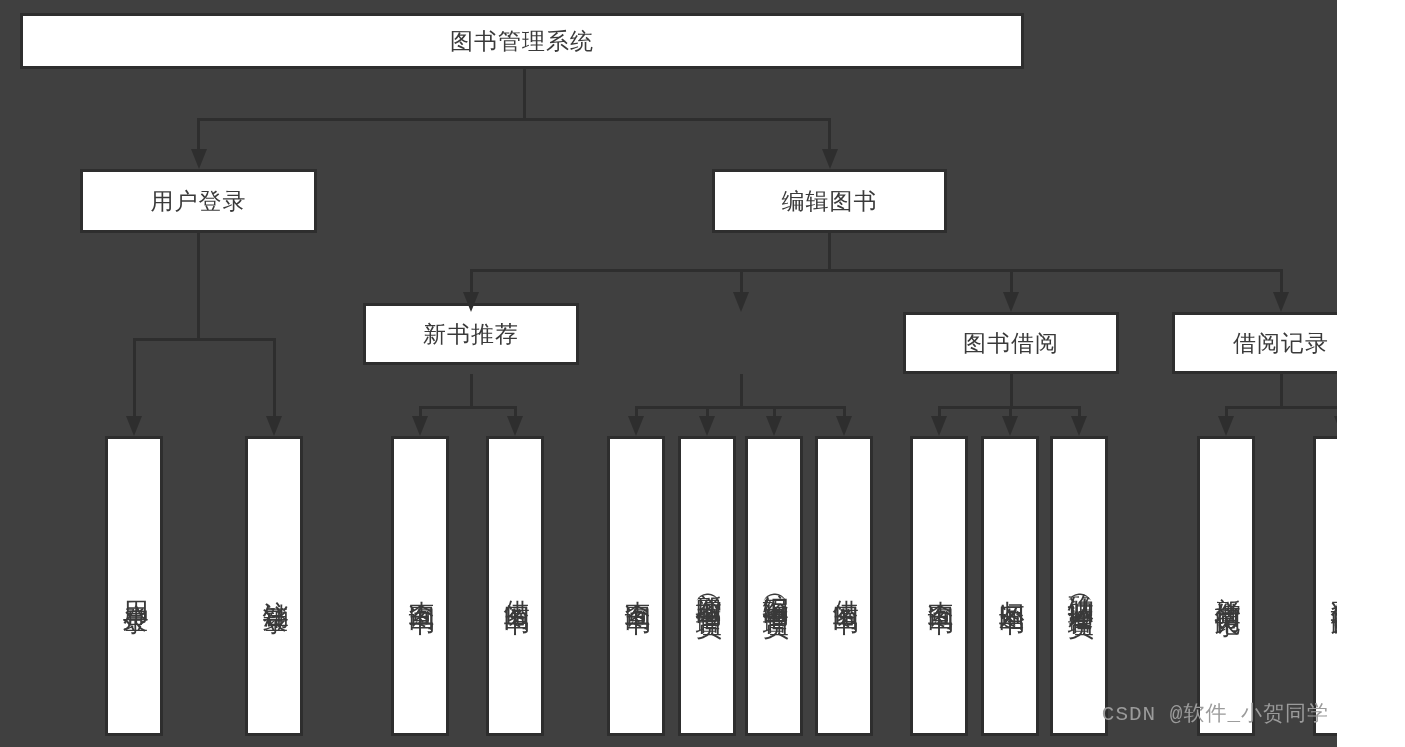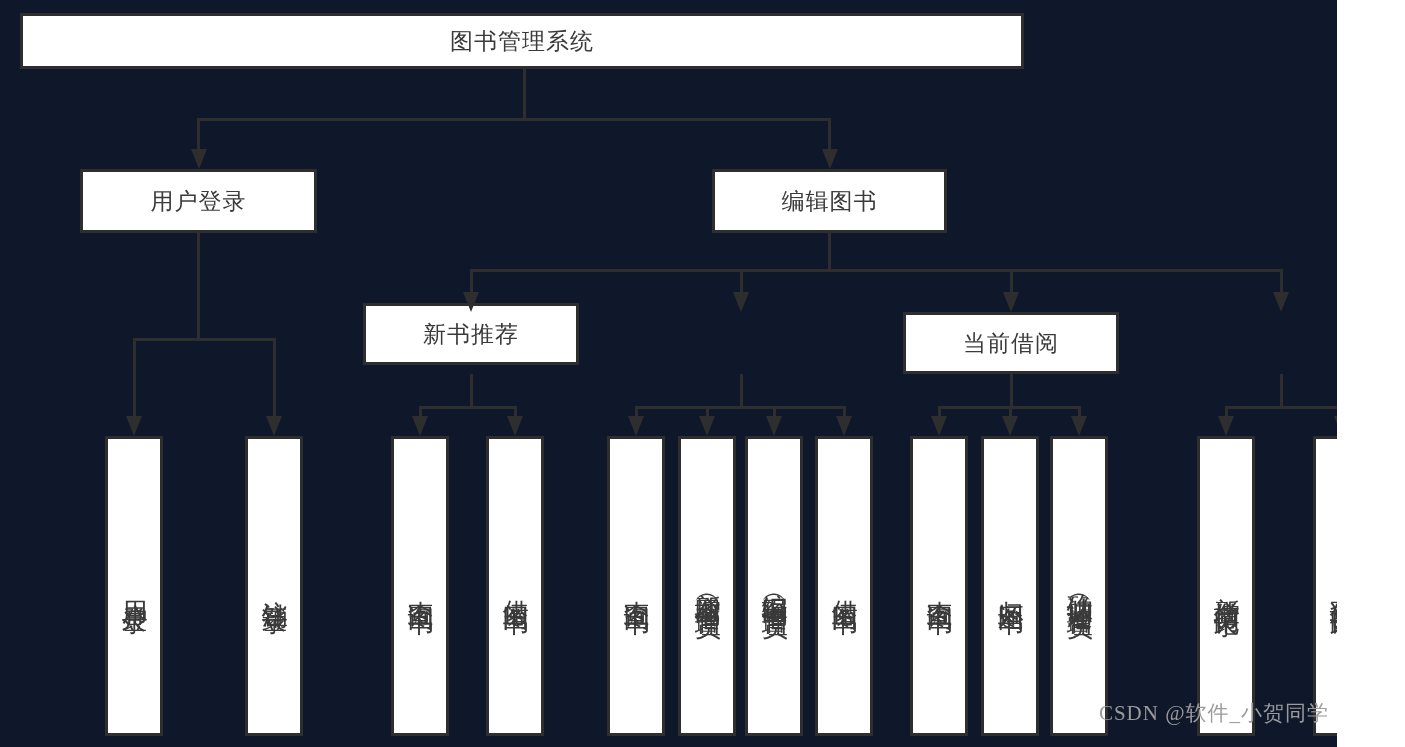--- a/index.html
+++ b/index.html
@@ -1,20 +1,20 @@
 <!DOCTYPE html>
 <html><head>
 <meta charset="utf-8">
 <style>
   html,body{margin:0;padding:0;background:#ffffff;}
   #stage{
     position:relative;
     width:1337px;height:747px;
-    background:#0f172a;
-    font-family:Liberation Serif, serif;
+    background:#404040;
+    font-family:Liberation Mono, monospace;
     overflow:hidden;
   }
   .nodebox{
     position:absolute;
     box-sizing:border-box;
     background:#ffffff;
     border:3px solid #2e2e2e;
     display:flex;align-items:center;justify-content:center;
     color:#3a3a3a;
   }
@@ -62,21 +62,24 @@
     <span class="hlabel">用户登录</span>
   </div>
   <div class="nodebox" style="left:712px;top:169px;width:235px;height:64px;">
     <span class="hlabel">编辑图书</span>
   </div>
 
   <div class="nodebox" style="left:363px;top:303px;width:216px;height:62px;">
     <span class="hlabel">新书推荐</span>
   </div>
   <div class="nodebox" style="left:903px;top:312px;width:216px;height:62px;">
-    <span class="hlabel">当前借阅</span>
+    <span class="hlabel">图书借阅</span>
+  </div>
+  <div class="nodebox" style="left:1172px;top:312px;width:218px;height:62px;">
+    <span class="hlabel">借阅记录</span>
   </div>
 
   <div class="nodebox" style="left:105px;top:436px;width:58px;height:300px;">
     <span class="vlabel">用户登录</span>
   </div>
   <div class="nodebox" style="left:245px;top:436px;width:58px;height:300px;">
     <span class="vlabel">注销登录</span>
   </div>
 
   <div class="nodebox" style="left:391px;top:436px;width:58px;height:300px;">

